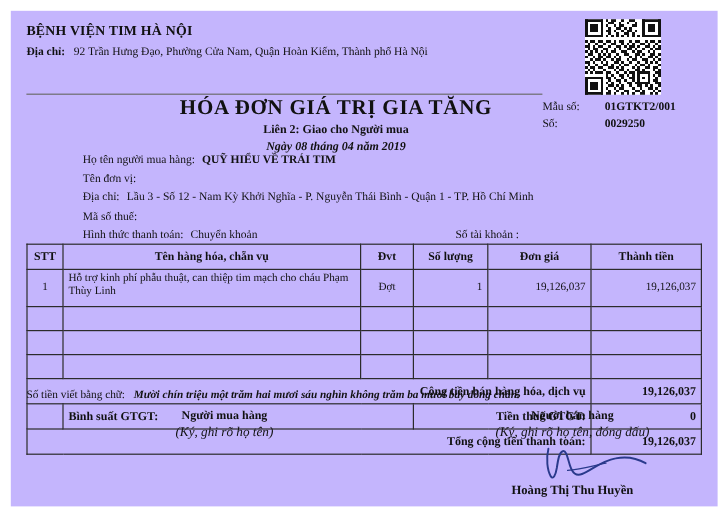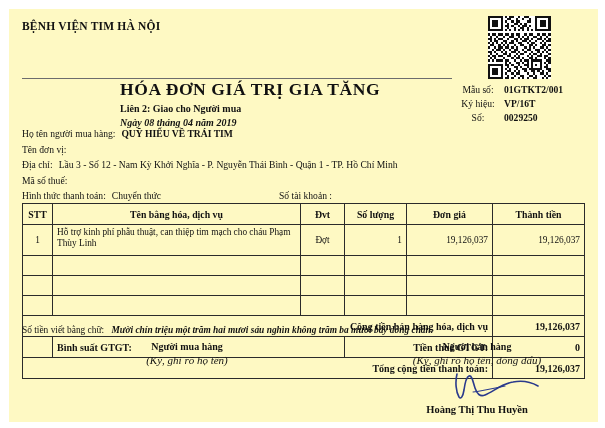--- a/index.html
+++ b/index.html
@@ -11,21 +11,21 @@
     width: 605px;
     height: 428px;
     font-family: "Liberation Serif", "DejaVu Serif", serif;
     color: #111111;
     overflow: hidden;
   }
   #invoice {
     position: relative;
     width: 605px;
     height: 428px;
-    background: #fef9c3;
+    background: #c4b5fd;
     box-sizing: border-box;
     text-decoration: underline;
   }
   
   .scan-edge-top {
     position: absolute; left: 0; top: 0; width: 605px; height: 9px;
     background: #ffffff;
   }
   .scan-edge-left {
     position: absolute; left: 0; top: 0; width: 9px; height: 428px;
@@ -77,21 +77,21 @@
     height: 63px;
   }
   .qr-wrap svg { display: block; width: 100%; height: 100%; }
 
   
   .title-block {
     position: absolute;
     left: 120px;
     top: 80px;
     width: 320px;
-    text-align: left;
+    text-align: center;
   }
   .title-main {
     font-size: 17.5px;
     font-weight: bold;
     letter-spacing: .6px;
     line-height: 1.12;
   }
   .title-sub {
     font-size: 10px;
     font-weight: bold;
@@ -111,38 +111,38 @@
     top: 84px;
     width: 146px;
     font-size: 9.6px;
   }
   .meta-row {
     display: flex;
     align-items: baseline;
     margin-bottom: 3px;
     white-space: nowrap;
   }
-  .meta-lbl { width: 52px; flex: none; text-align: center; }
+  .meta-lbl { width: 52px; flex: none; }
   .meta-val { font-weight: bold; }
 
   
   .buyer {
     position: absolute;
     left: 22px;
     top: 128px;
     width: 565px;
     font-size: 9.6px;
   }
   .b-row {
     display: flex;
     align-items: baseline;
     margin-bottom: 4.5px;
     white-space: nowrap;
   }
-  .b-lbl { font-weight: normal; }
+  .b-lbl { font-weight: normal; margin-left: 47px; }
   .b-val { font-weight: bold; margin-left: 6px; }
   .b-val.norm { font-weight: normal; }
   .b-spacer { display: inline-block; width: 118px; }
 
   
   .tbl {
     position: absolute;
     left: 22px;
     top: 203px;
     width: 562px;
@@ -249,20 +249,24 @@
   }
   .sig-mark svg { display: block; width: 100%; height: 100%; }
 </style>
 </head>
 <body>
 
 <div id="invoice">
 
   <div class="hdr">
     <div class="org-name">BỆNH VIỆN TIM HÀ NỘI</div>
+    <div class="org-line">
+      <span class="lbl">Địa chỉ:</span>
+      &nbsp;&nbsp;<span>92 Trần Hưng Đạo, Phường Cửa Nam, Quận Hoàn Kiếm, Thành phố Hà Nội</span>
+    </div>
   </div>
   <div class="hdr-rule"></div>
 
   <div class="qr-wrap">
     <svg viewBox="0 0 29 29" shape-rendering="crispEdges" aria-hidden="true">
       <rect width="29" height="29" fill="#ffffff"></rect>
       <g fill="#111111">
 
         <rect x="0" y="0" width="7" height="1"></rect>
           <rect x="0" y="6" width="7" height="1"></rect>
@@ -521,24 +525,20 @@
     <div class="title-sub">Liên 2: Giao cho Người mua</div>
     <div class="title-date">Ngày 08 tháng 04 năm 2019</div>
   </div>
 
   <div class="meta">
     <div class="meta-row">
       <span class="meta-lbl">Mẫu số:</span>
       <span class="meta-val">01GTKT2/001</span>
     </div>
     <div class="meta-row">
-      <span class="meta-lbl">Ký hiệu:</span>
-      <span class="meta-val">VP/16T</span>
-    </div>
-    <div class="meta-row">
       <span class="meta-lbl">Số:</span>
       <span class="meta-val">0029250</span>
     </div>
   </div>
 
   <div class="buyer">
     <div class="b-row">
       <span class="b-lbl">Họ tên người mua hàng:</span>
       <span class="b-val">QUỸ HIỂU VỀ TRÁI TIM</span>
     </div>
@@ -549,40 +549,40 @@
     <div class="b-row">
       <span class="b-lbl">Địa chỉ:</span>
       <span class="b-val norm">Lầu 3 - Số 12 - Nam Kỳ Khởi Nghĩa - P. Nguyễn Thái Bình - Quận 1 - TP. Hồ Chí Minh</span>
     </div>
     <div class="b-row">
       <span class="b-lbl">Mã số thuế:</span>
       <span class="b-val norm"></span>
     </div>
     <div class="b-row">
       <span class="b-lbl">Hình thức thanh toán:</span>
-      <span class="b-val norm">Chuyển thức</span>
+      <span class="b-val norm">Chuyển khoản</span>
       <span class="b-spacer"></span>
       <span class="b-lbl">Số tài khoản :</span>
       <span class="b-val norm"></span>
     </div>
   </div>
 
   <table class="tbl">
     <colgroup>
       <col class="c-stt">
         <col class="c-name">
         <col class="c-unit">
       <col class="c-qty">
         <col class="c-price">
         <col class="c-total">
     </colgroup>
     <thead>
       <tr>
         <th>STT</th>
-        <th>Tên bằng hóa, dịch vụ</th>
+        <th>Tên hàng hóa, chẵn vụ</th>
         <th>Đvt</th>
         <th>Số lượng</th>
         <th>Đơn giá</th>
         <th>Thành tiền</th>
       </tr>
     </thead>
     <tbody>
       <tr class="item-row">
         <td class="ctr">1</td>
         <td class="item-name">Hỗ trợ kinh phí phẫu thuật, can thiệp tim mạch cho cháu Phạm Thùy Linh</td>

